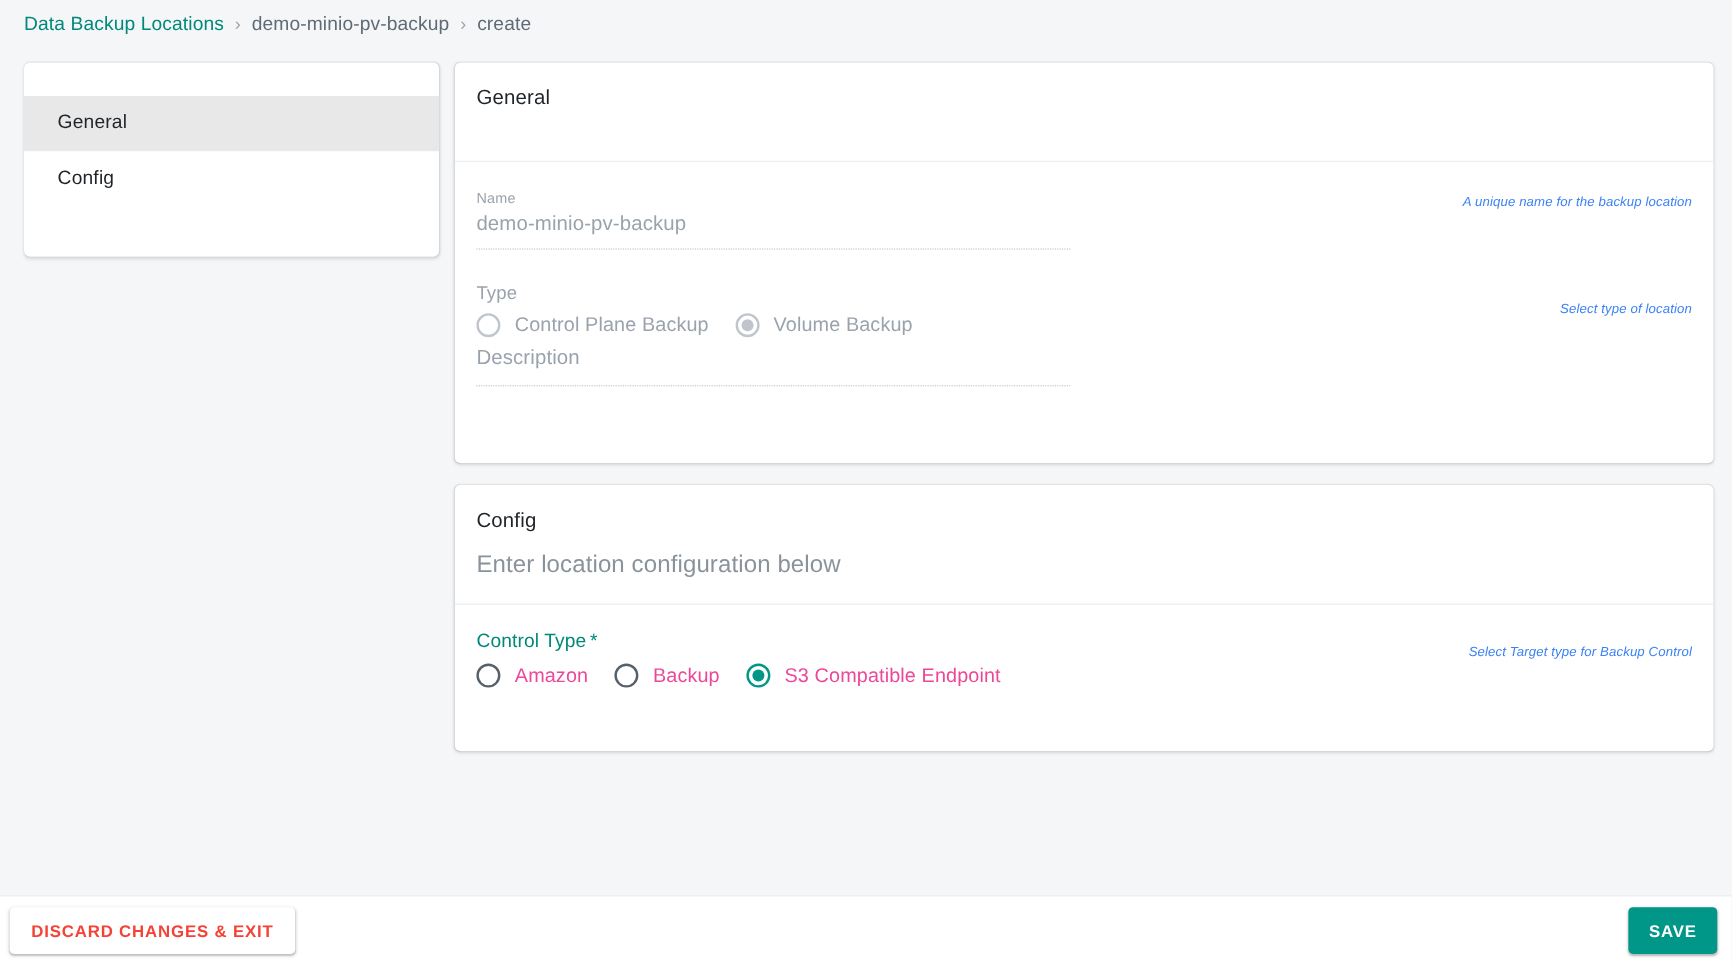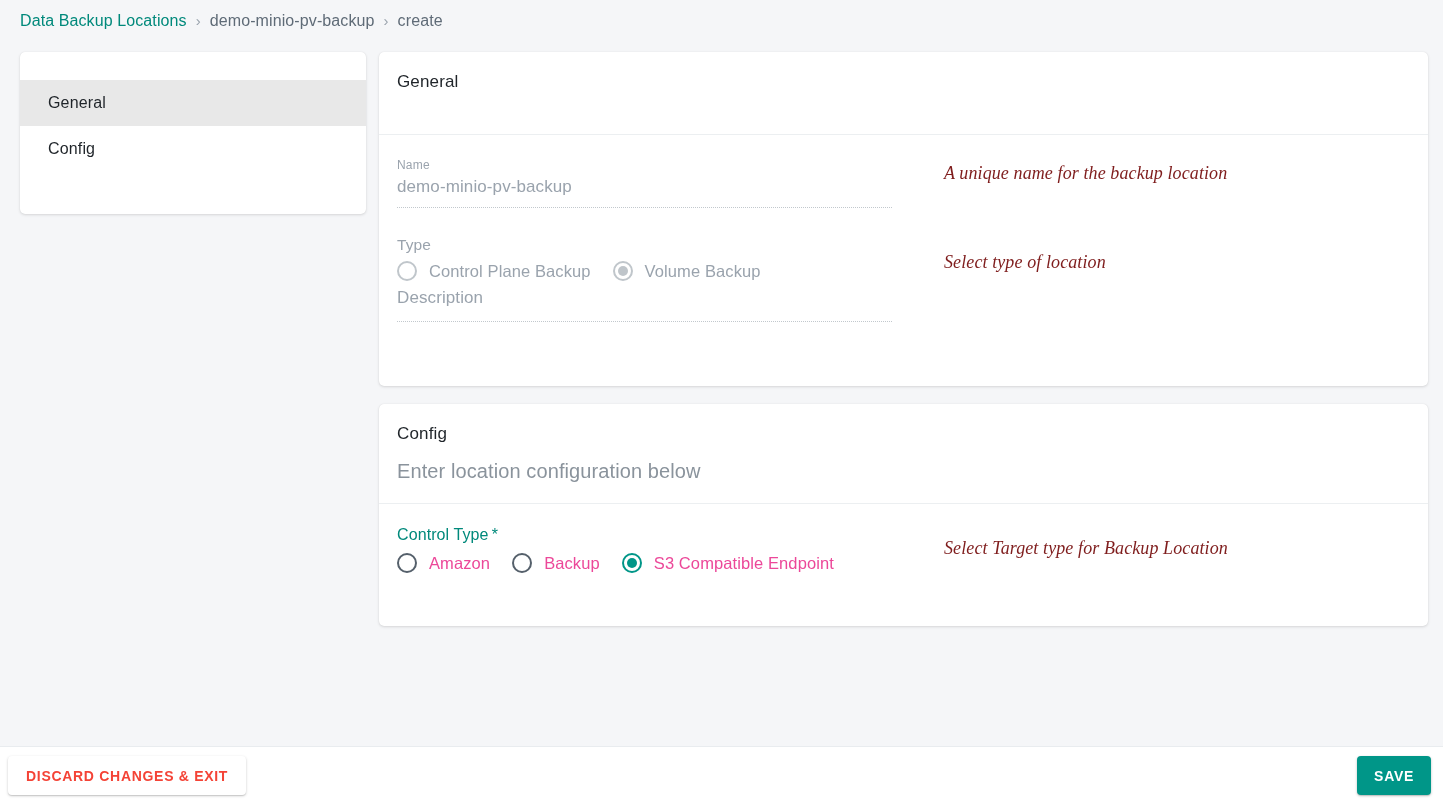--- a/index.html
+++ b/index.html
@@ -104,34 +104,34 @@
   .card-body {
     position: relative;
     padding: 22px 18px 0 18px;
   }
 
   
   .field-row {
     position: relative;
     display: flex;
     align-items: flex-start;
+    justify-content: space-between;
   }
   .field-col {
     width: 495px;
     flex: 0 0 495px;
   }
   .hint {
     font-style: italic;
-    font-size: 18px;
-    color: #7f1d1d;
+    font-size: 11px;
+    color: #3b82f6;
     padding-left: 52px;
     padding-top: 6px;
     letter-spacing: .1px;
     white-space: nowrap;
-    font-family: Liberation Serif, serif;
   }
 
   .field {
     position: relative;
     padding-bottom: 6px;
     border-bottom: 1px dotted #c2c8cd;
   }
   .field-label {
     font-size: 12px;
     color: #9aa3ad;
@@ -358,21 +358,21 @@
 
             <div class="radio-opt">
               <span class="radio-mark checked">
                 <span class="radio-dot"></span>
               </span>
               <span class="radio-label">S3 Compatible Endpoint</span>
             </div>
 
           </div>
         </div>
-        <div class="hint" style="padding-top:12px;">Select Target type for Backup Location</div>
+        <div class="hint" style="padding-top:12px;">Select Target type for Backup Control</div>
       </div>
     </div>
   </div>
 
   <div class="footer">
     <button class="btn-discard">DISCARD CHANGES &amp; EXIT</button>
     <button class="btn-save">SAVE</button>
   </div>
 
 </div>

